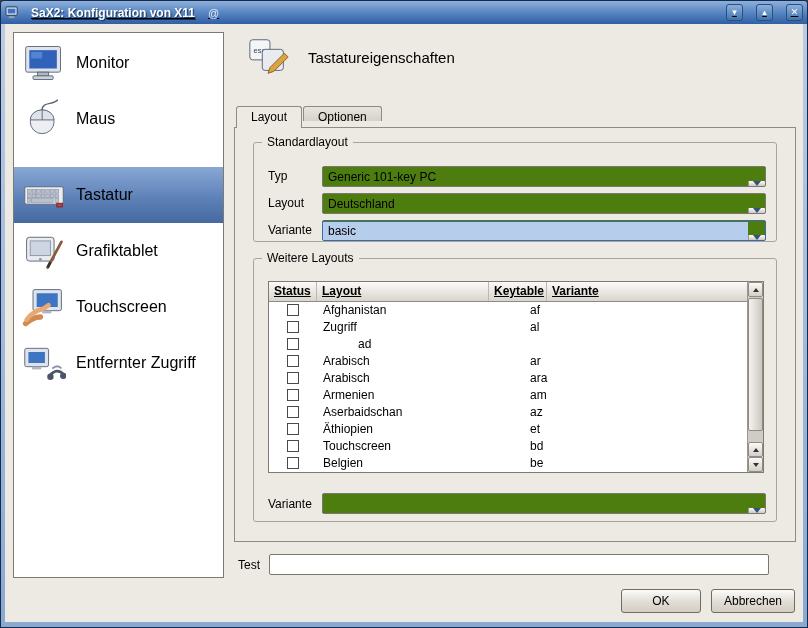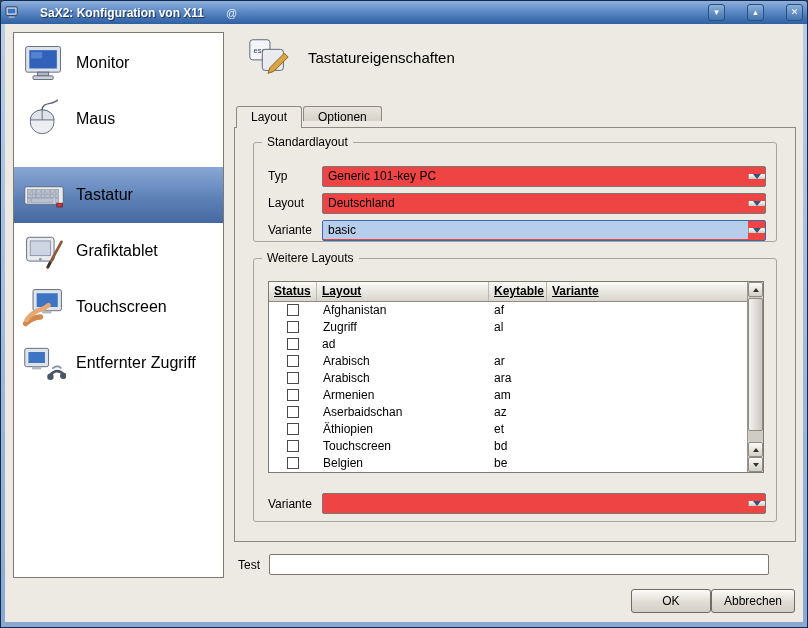--- a/index.html
+++ b/index.html
@@ -12,23 +12,24 @@
   .window {
     width:808px; height:628px;
     border:1px solid #122b52;
     display:flex; flex-direction:column;
     border-radius:4px 4px 0 0;
     overflow:hidden;
   }
   
   .titlebar {
     flex:0 0 23px;
-    display:flex; align-items:center; gap:20px;
+    display:flex; align-items:center; gap:11px;
     padding:0 4px;
     background:linear-gradient(180deg,#8fb0da 0%,#5d8ac6 45%,#2f5fa3 100%);
+    text-decoration:underline;
   }
   .tb-icon { width:15px; height:15px; display:flex; }
   .tb-title { color:#fff; font-weight:bold; text-shadow:1px 1px 1px rgba(10,30,60,.8); white-space:nowrap; }
   .tb-emblem { color:#dfe8f5; font-size:11px; flex:1; text-align:left; padding-left:2px; }
   .tb-btn {
     width:17px; height:17px; margin-left:2px;
     border:1px solid #28517e; border-radius:3px;
     background:linear-gradient(#8db0dc,#4273b0);
     color:#fff; font-size:9px; line-height:15px; text-align:center;
     padding:0; cursor:pointer; font-family:inherit;
@@ -58,51 +59,51 @@
   .panel { position:absolute; left:229px; top:103px; width:562px; height:415px; border:1px solid #8f8b84; background:#edeae3; }
   
   .group { position:absolute; border:1px solid #a9a59d; border-radius:3px; }
   .legend { position:absolute; top:-8px; left:8px; background:#edeae3; padding:0 5px; font-size:12px; }
   .group-standard { left:18px; top:14px; width:524px; height:100px; }
   .group-weitere  { left:18px; top:130px; width:524px; height:264px; }
   
   .frow { position:absolute; left:14px; right:10px; height:30px; display:flex; align-items:center; }
   .flabel { width:54px; flex:0 0 54px; }
   .row-typ { top:18px; } .row-layout { top:45px; } .row-variante { top:72px; }
-  .combo { flex:1; height:21px; display:flex; align-items:center; border:1px solid #7b7770; background:#ef4444; border-radius:2px; }
+  .combo { flex:1; height:21px; display:flex; align-items:flex-end; border:1px solid #7b7770; background:#4d7c0f; border-radius:2px; }
   .combo-text { flex:1; padding:2px 5px; white-space:nowrap; overflow:hidden; }
   .combo-btn { flex:0 0 17px; border-left:1px solid #9b978f; background:linear-gradient(180deg,#fdfdfc,#cdc9c1); display:flex; align-items:center; justify-content:center; cursor:pointer; border-radius:0 1px 1px 0; }
   .arr-down { width:0; height:0; border-left:4px solid transparent; border-right:4px solid transparent; border-top:5px solid #31537e; }
   .combo.focused { border-color:#3c6aa8; }
   .combo.focused .combo-text { background:#b7cdec; }
   
   .table { position:absolute; left:14px; top:22px; width:496px; height:192px; border:1px solid #7d7a74; background:#fff; }
   .thead { position:absolute; left:0; top:0; right:16px; height:20px; display:flex; background:linear-gradient(#fbfaf8,#d9d5cd); border-bottom:1px solid #8f8b84; font-weight:bold;text-decoration:underline; }
   .th { padding:2px 5px 0; border-right:1px solid #bdb9b1; white-space:nowrap; overflow:hidden; }
   .th-status { flex:0 0 48px; } .th-layout { flex:0 0 172px; } .th-key { flex:0 0 58px; } .th-var { flex:1; border-right:none; }
   .tbody { position:absolute; left:0; top:19px; right:16px; bottom:0; overflow:hidden; }
   .trow { height:17px; display:flex; align-items:center; }
   .c-status { flex:0 0 48px; display:flex; justify-content:center; }
   .c-layout { flex:0 0 172px; padding-left:6px; }
-  .c-key { flex:0 0 58px; padding-left:5px; }
+  .c-key { flex:0 0 58px; padding-left:5px;margin-left:36px; }
   .c-var { flex:1; }
   .checkbox { width:12px; height:12px; border:1px solid #4a4a4a; background:#fff; display:inline-block; cursor:pointer; }
   
   .vscroll { position:absolute; right:0; top:0; bottom:0; width:16px; background:#dcd8d0; border-left:1px solid #9b978f; display:flex; flex-direction:column; }
   .sbtn { flex:0 0 15px; background:linear-gradient(#fbfaf8,#d3cfc7); border:1px solid #8f8b84; border-radius:2px; display:flex; align-items:center; justify-content:center; cursor:pointer; }
   .strack { flex:1; position:relative; background:#cfccc6; }
   .sthumb { position:absolute; left:0; right:0; top:1px; height:92%; background:linear-gradient(90deg,#f4f3f1,#ccc8c0); border:1px solid #8f8b84; border-radius:2px; cursor:grab; }
   .tri-up { width:0; height:0; border-left:3px solid transparent; border-right:3px solid transparent; border-bottom:4px solid #333; }
   .tri-down { width:0; height:0; border-left:3px solid transparent; border-right:3px solid transparent; border-top:4px solid #333; }
   
   .variante-row { position:absolute; left:14px; right:10px; top:234px; height:21px; display:flex; align-items:center; }
   .test-row { position:absolute; left:233px; top:530px; width:531px; display:flex; align-items:center; }
   .tlabel { flex:0 0 31px; }
   .text-input { flex:1; height:21px; border:1px solid #7b7770; border-radius:2px; background:#fff; padding:0 5px; font:inherit; }
-  .dialog-buttons { position:absolute; right:8px; top:565px; display:flex; }
+  .dialog-buttons { position:absolute; right:8px; top:565px; display:flex; gap:10px; }
   .btn {
     min-width:80px; height:24px; padding:0 12px;
     border:1px solid #6f6b65; border-radius:3px;
     background:linear-gradient(180deg,#fcfbf9 0%,#e3dfd8 50%,#d2cec5 100%);
     font:inherit; cursor:pointer;
   }
 </style>
 </head>
 <body>
 

